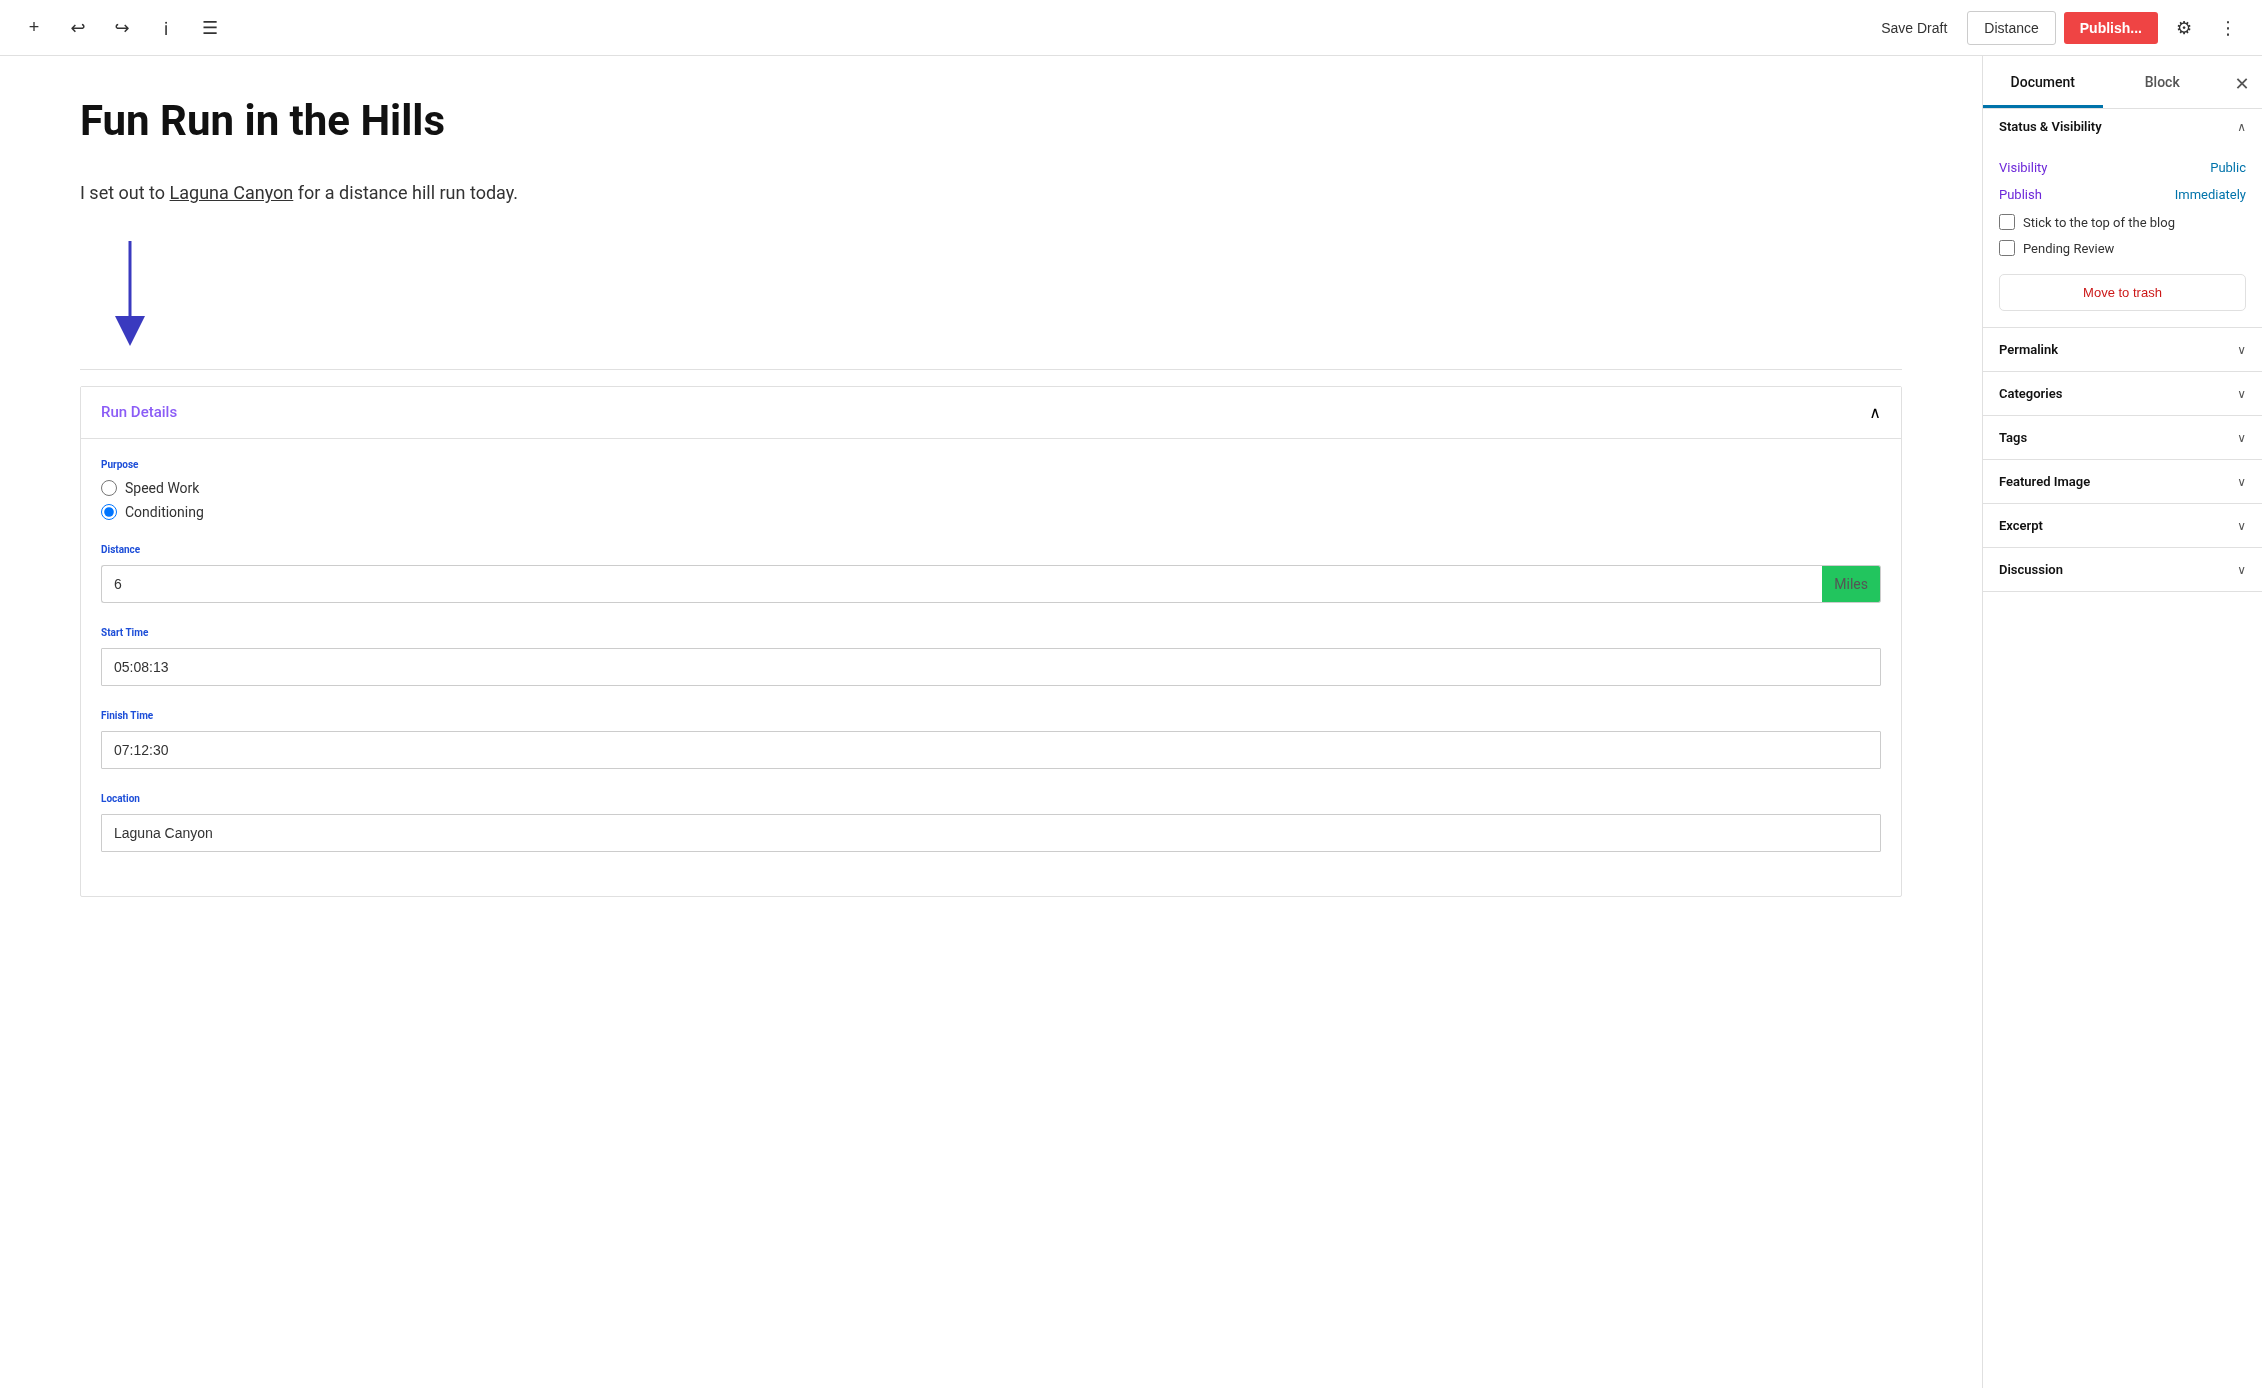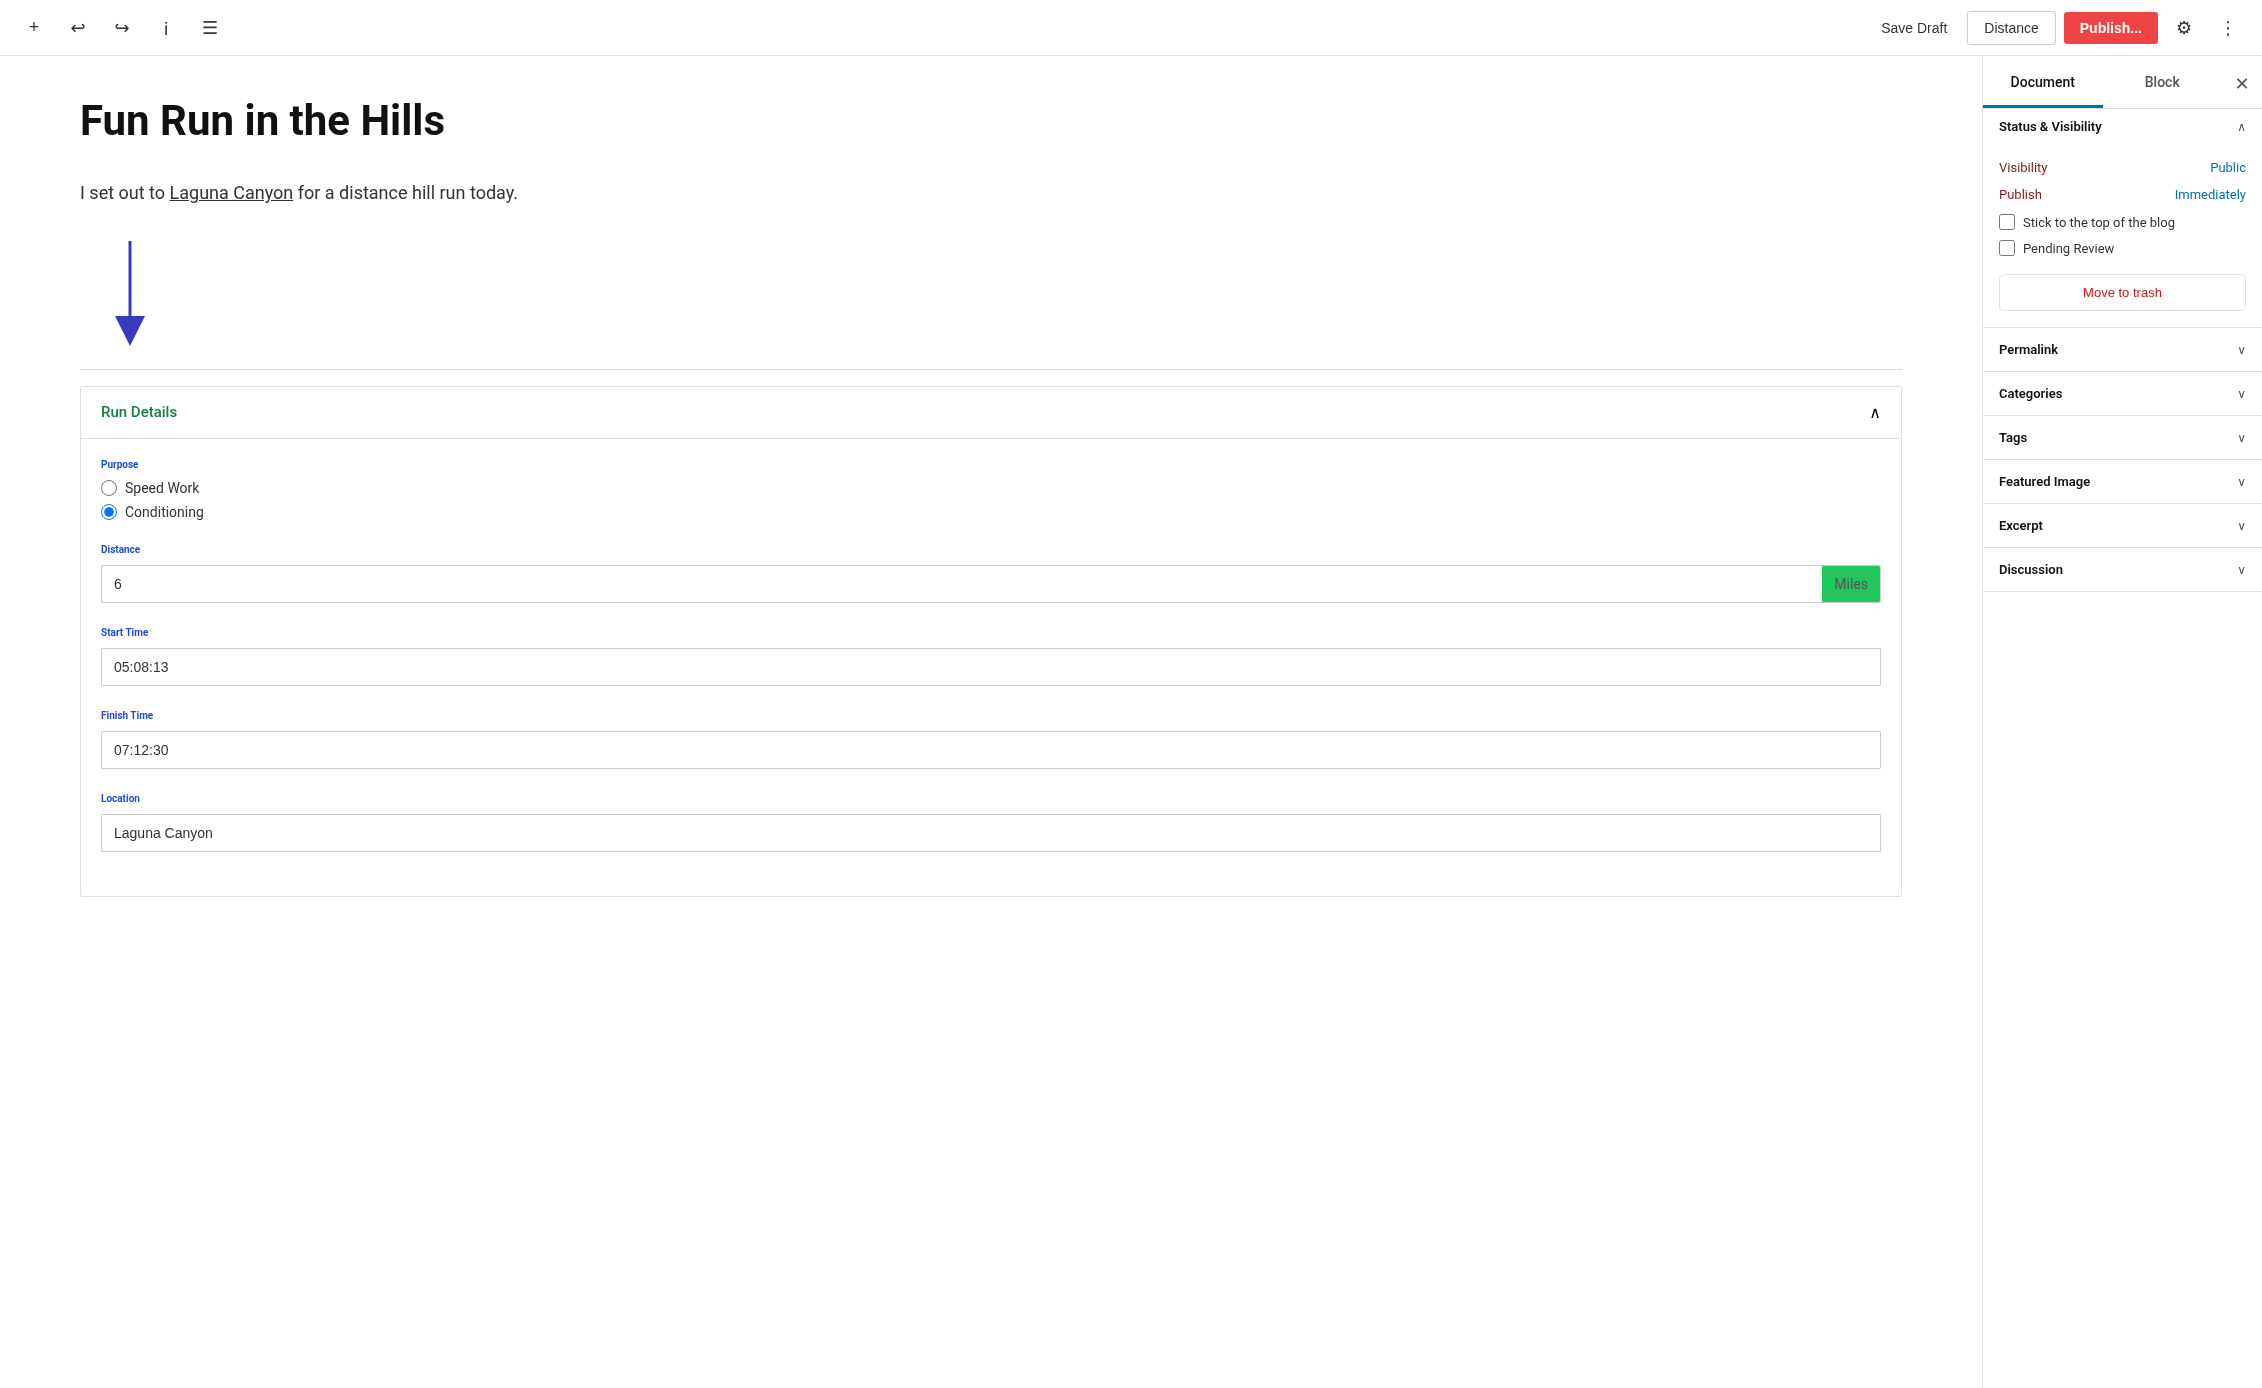--- a/index.html
+++ b/index.html
@@ -164,21 +164,21 @@
       display: flex;
       align-items: center;
       justify-content: space-between;
       padding: 16px 20px;
       cursor: pointer;
       background: #fff;
     }
     .run-details-header-label {
       font-size: 15px;
       font-weight: 500;
-      color: #15803d;
+      color: #8b5cf6;
     }
     .run-details-body {
       padding: 20px;
       border-top: 1px solid #e0e0e0;
     }
 
     .field-section {
       margin-bottom: 24px;
     }
     .field-label {
@@ -299,21 +299,21 @@
     .status-visibility-body {
       padding: 12px 16px 16px;
     }
     .sv-row {
       display: flex;
       align-items: center;
       justify-content: space-between;
       margin-bottom: 12px;
       font-size: 13px;
     }
-    .sv-label { color: #7f1d1d; }
+    .sv-label { color: #6d28d9; }
     .sv-value-link {
       color: #0073aa;
       text-decoration: none;
       cursor: pointer;
     }
     .checkbox-row {
       display: flex;
       align-items: center;
       gap: 8px;
       font-size: 13px;

